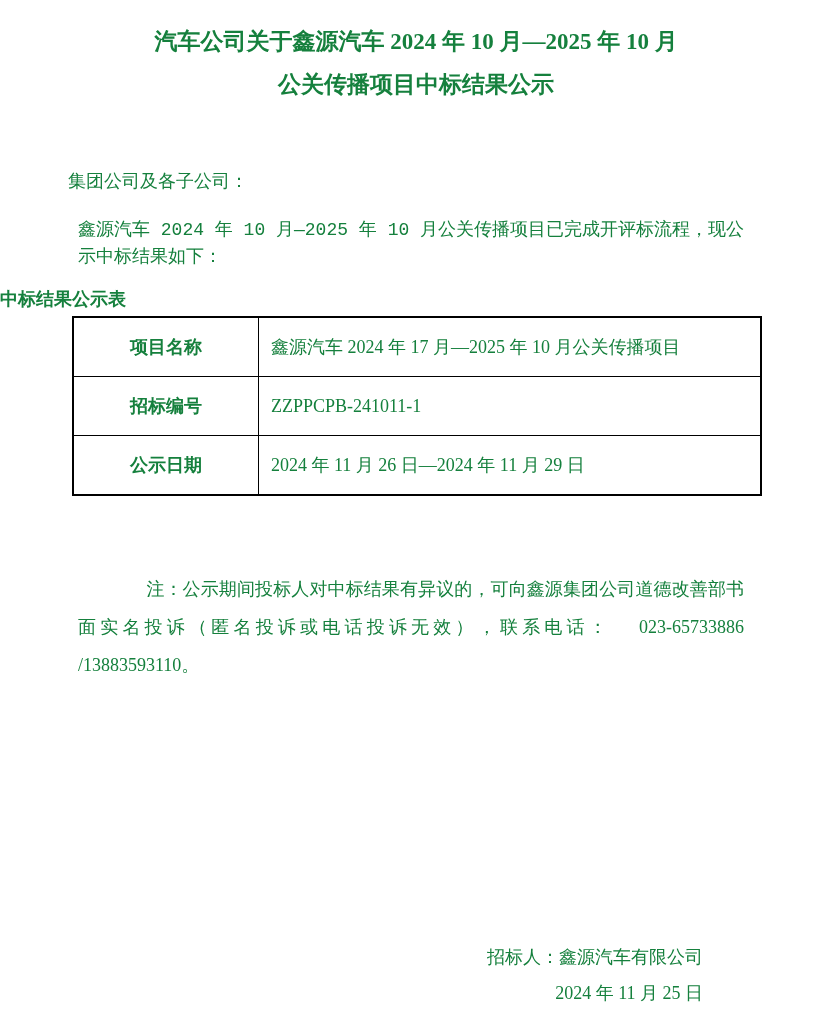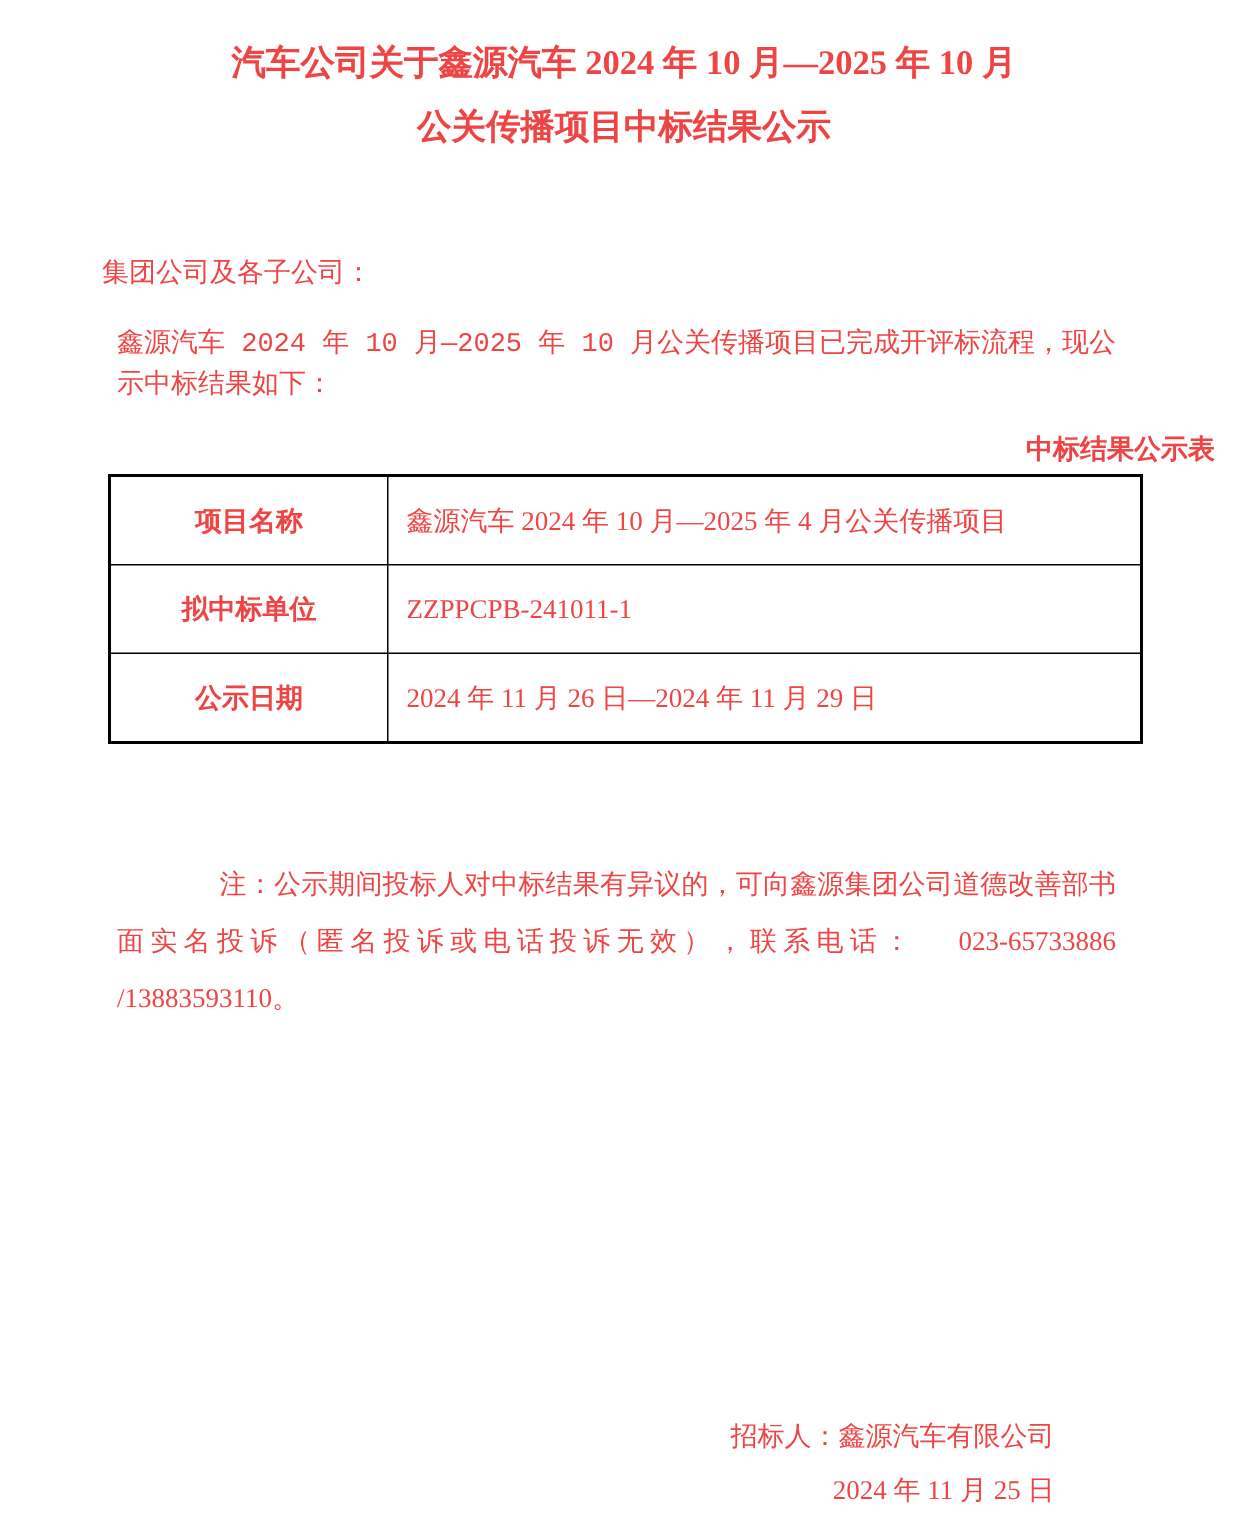--- a/index.html
+++ b/index.html
@@ -5,21 +5,21 @@
   html, body {
     margin: 0;
     padding: 0;
     background: #ffffff;
   }
   .page {
     position: relative;
     width: 832px;
     height: 1022px;
     background: #ffffff;
-    color: #ef4444;
+    color: #15803d;
     font-family: "Liberation Serif", "DejaVu Serif", serif;
     overflow: hidden;
   }
   .title {
     margin: 20px 40px 0 40px;
     text-align: center;
     font-size: 23px;
     font-weight: bold;
     line-height: 43px;
   }
@@ -31,21 +31,21 @@
   }
   .intro {
     margin: 24px 78px 0 78px;
     font-size: 18px;
     line-height: 27px;
     font-family: Liberation Mono, monospace;
   }
   .table-title {
     margin: 16px 0 5px 0;
     width: 810px;
-    text-align: right;
+    text-align: left;
     font-size: 18px;
     font-weight: bold;
   }
   .result-table {
     margin-left: 72px;
     width: 690px;
     border-collapse: collapse;
     border: 2px solid #000000;
     table-layout: fixed;
   }
@@ -102,24 +102,24 @@
   <p class="salutation">集团公司及各子公司：</p>
 
   <p class="intro">鑫源汽车 2024 年 10 月—2025 年 10 月公关传播项目已完成开评标流程，现公示中标结果如下：</p>
 
   <div class="table-title">中标结果公示表</div>
 
   <table class="result-table">
     <tbody>
       <tr>
         <th>项目名称</th>
-        <td>鑫源汽车 2024 年 10 月—2025 年 4 月公关传播项目</td>
+        <td>鑫源汽车 2024 年 17 月—2025 年 10 月公关传播项目</td>
       </tr>
       <tr>
-        <th>拟中标单位</th>
+        <th>招标编号</th>
         <td>ZZPPCPB-241011-1</td>
       </tr>
       <tr>
         <th>公示日期</th>
         <td>2024 年 11 月 26 日—2024 年 11 月 29 日</td>
       </tr>
     </tbody>
   </table>
 
   <p class="note"><span>注：公示期间投标人对中标结果有异议的，可向鑫源集团公司道德改善部书面实名投诉（匿名投诉或电话投诉无效），联系电话：</span><span class="phone">023-65733886 /13883593110。</span></p>

